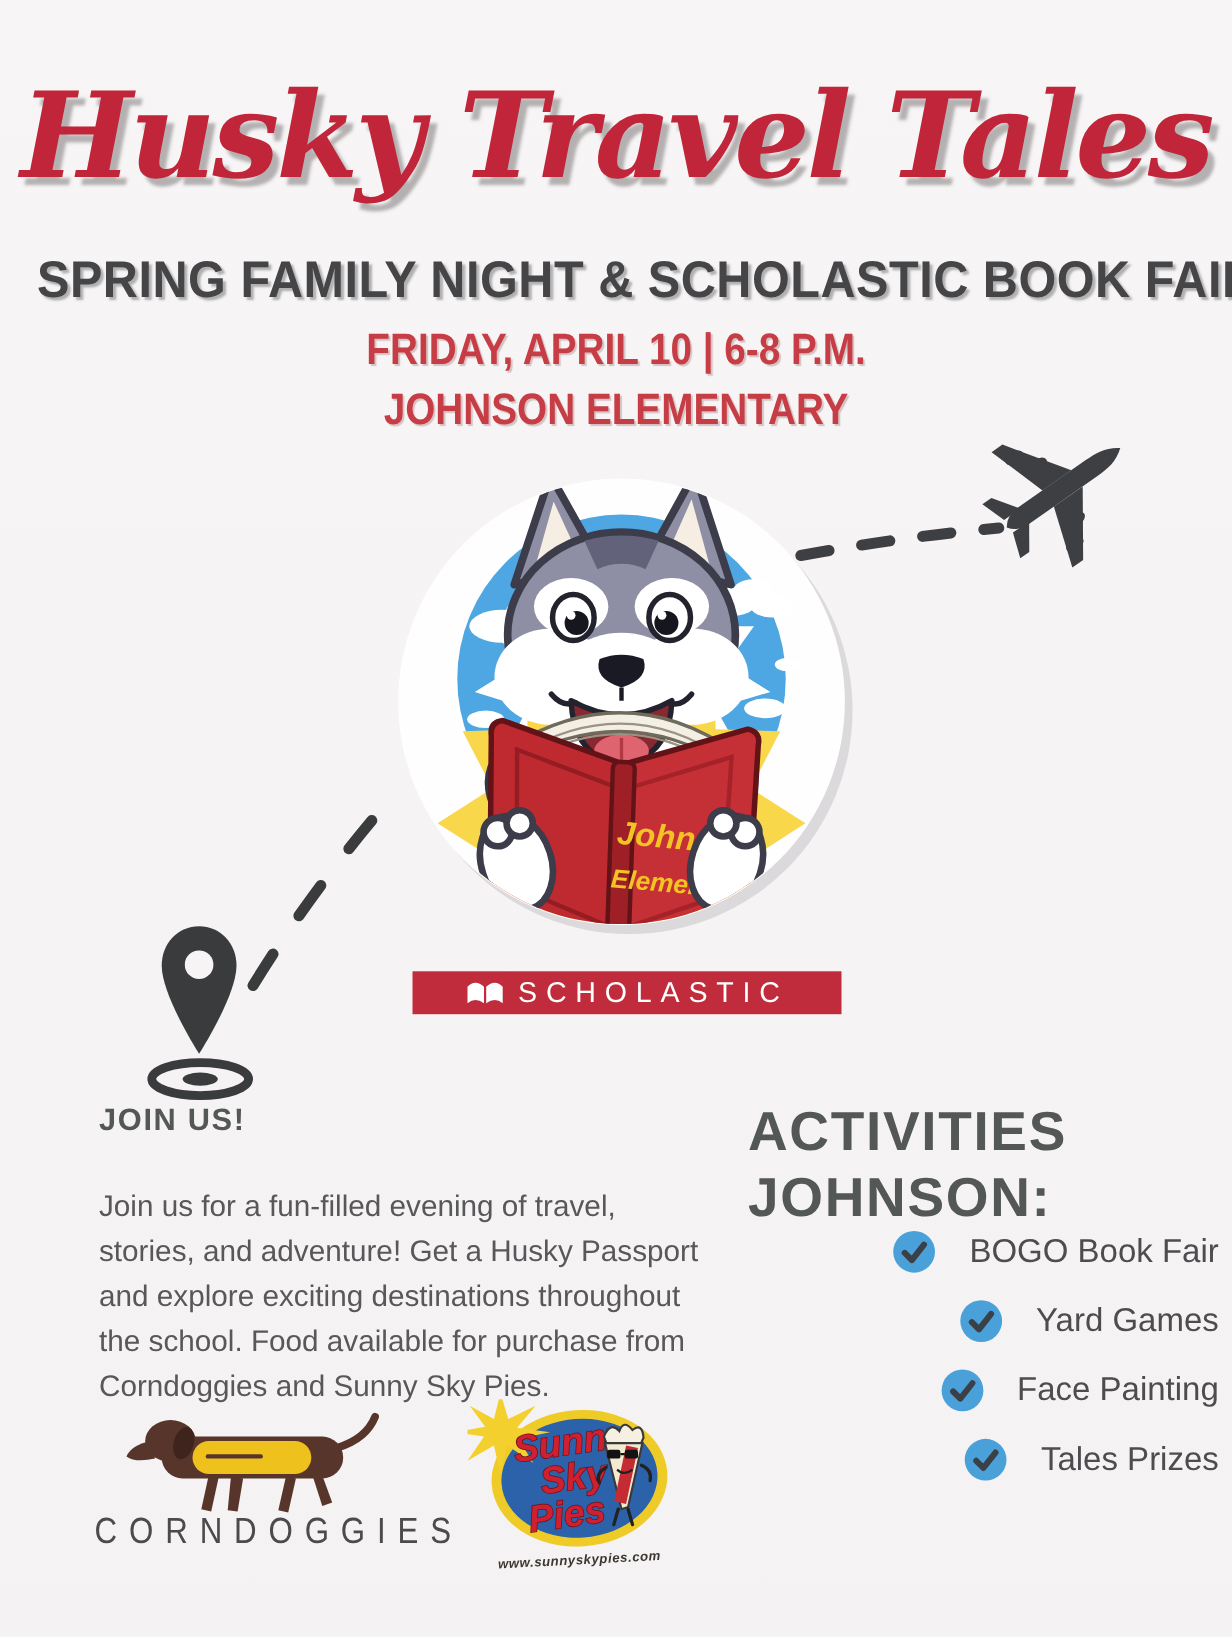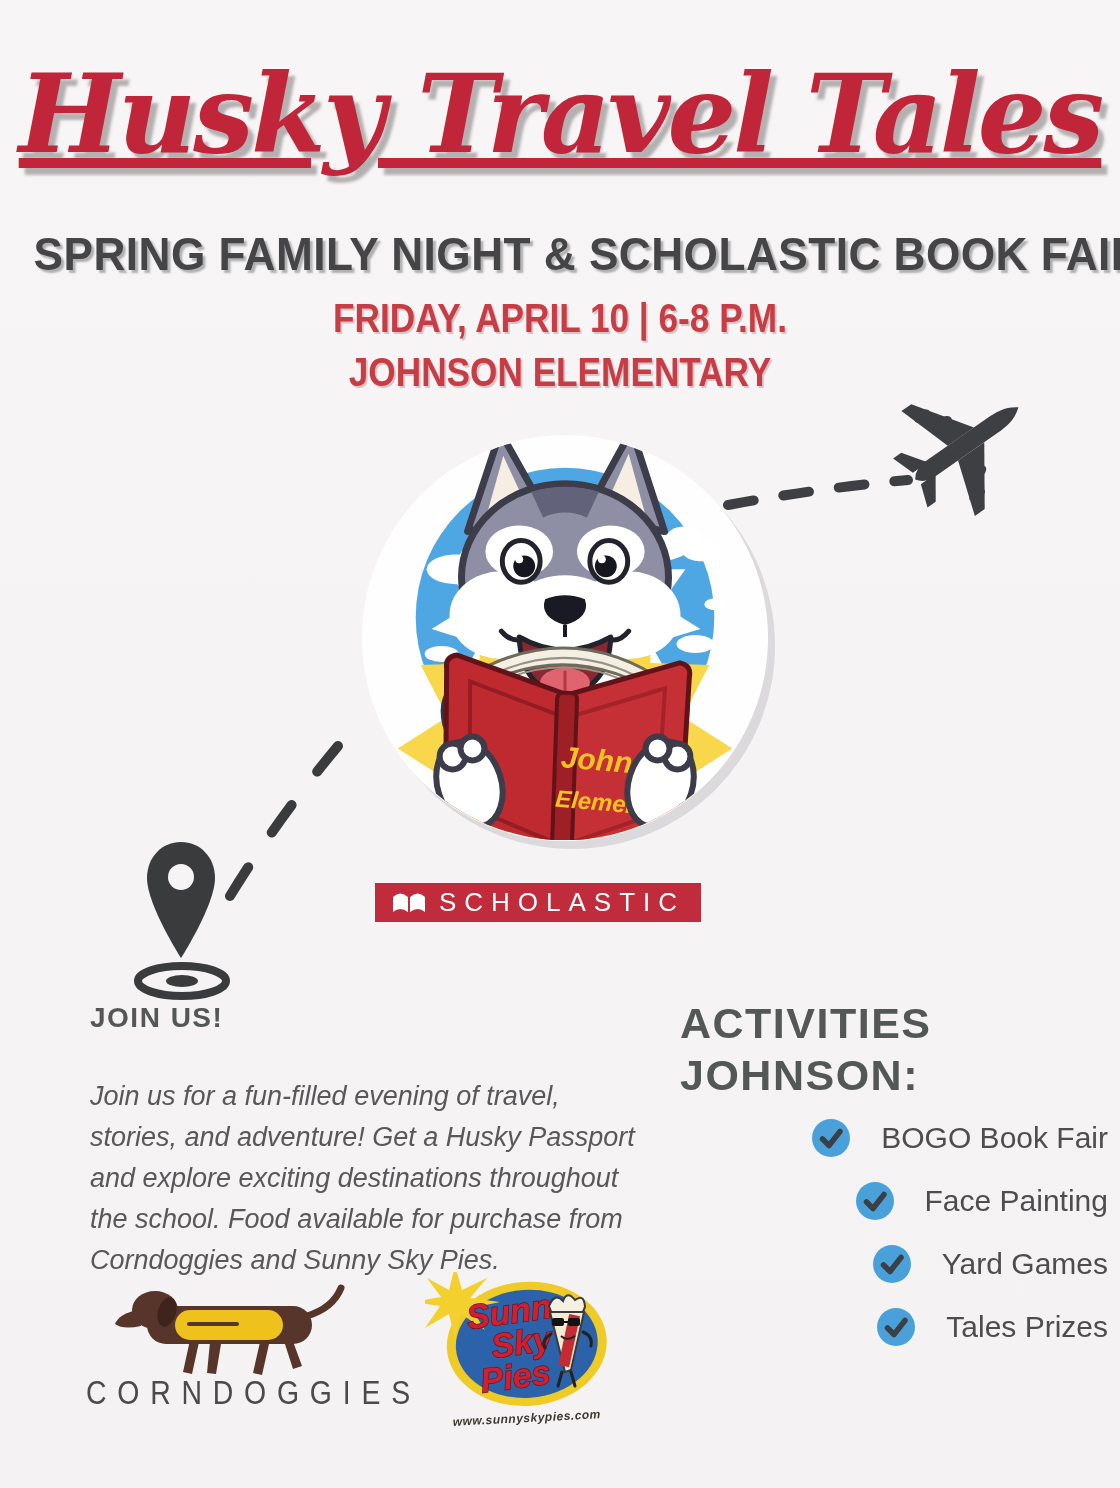--- a/index.html
+++ b/index.html
@@ -4,64 +4,63 @@
 <style>
   html,body{margin:0;padding:0;}
   body{
     width:1120px;height:1488px;position:relative;overflow:hidden;
     background:linear-gradient(180deg,#f7f5f6 0%,#f5f3f4 55%,#f4f2f3 100%);
     font-family:"Liberation Sans",sans-serif;
   }
   .abs{position:absolute;}
   
   .title{
-    left:0;top:14px;width:1120px;height:200px;
+    left:0;top:24px;width:1120px;height:200px;
     display:flex;align-items:center;justify-content:center;
     font-family:"DejaVu Serif",serif;font-style:italic;font-weight:700;
     font-size:108px;letter-spacing:-3px;
     color:var(--title-red,#c02539);
     text-shadow:6px 7px 3px rgba(125,120,120,.55);
     white-space:nowrap;
-    text-decoration:underline;
   }
   .subtitle{
     left:0;top:226px;width:1120px;text-align:center;
     font-weight:700;font-size:47px;letter-spacing:.5px;
     color:#454548;transform:scaleX(.94);transform-origin:center;
     text-shadow:3px 3px 2px rgba(140,140,140,.65);
     white-space:nowrap;
   }
   .dateline,.locline{
     left:0;width:1120px;text-align:center;font-weight:700;
     color:var(--date-red,#c73d45);transform:scaleX(.88);transform-origin:center;
     text-shadow:2px 2px 1px rgba(160,120,120,.4);white-space:nowrap;
   }
   .dateline{top:296px;font-size:40px;}
   .locline{top:350px;font-size:40px;}
   
   .scholastic{
-    left:375px;top:883px;width:326px;height:39px;
+    left:375px;top:883px;width:390px;height:39px;
     background:var(--scholastic-red,#c12c3c);
     display:flex;align-items:center;justify-content:center;gap:12px;
   }
   .scholastic .wordmark{
     color:#fff;font-size:26px;font-weight:500;letter-spacing:8px;white-space:nowrap;
   }
   
   .join-heading{
     left:90px;top:1002px;font-size:28px;font-weight:800;letter-spacing:1.5px;
     color:var(--heading-gray,#535755);
   }
   .join-body{
     left:90px;top:1076px;width:556px;
-    font-size:27px;line-height:1.52;color:var(--body-gray,#58585a);font-style:italic;
+    font-size:27px;line-height:1.52;color:var(--body-gray,#58585a);
   }
   
   .act-heading{
-    left:680px;top:998px;font-size:43px;font-weight:800;letter-spacing:1.5px;
+    left:680px;top:998px;font-size:50px;font-weight:800;letter-spacing:1.5px;
     line-height:1.2;color:var(--heading-gray,#535755);
   }
   .act-list{
     left:668px;top:1118px;width:440px;
     display:flex;flex-direction:column;gap:23px;align-items:flex-end;
   }
   .activity-row{display:flex;align-items:center;height:40px;}
   .check{width:40px;height:40px;flex:0 0 40px;}
   .check svg{width:40px;height:40px;display:block;}
   .activity-label{
@@ -230,30 +229,30 @@
       </span>
       <span class="activity-label">BOGO Book Fair</span>
     </div>
     <div class="activity-row">
       <span class="check">
         <svg viewBox="0 0 40 40">
           <circle cx="20" cy="20" r="19" fill="#4aa1da"></circle>
           <path d="M11.5 21 L18 27.5 L29 13.5" fill="none" stroke="#3a4046" stroke-width="5.5" stroke-linecap="round" stroke-linejoin="round"></path>
         </svg>
       </span>
-      <span class="activity-label">Face Painting</span>
+      <span class="activity-label">Yard Games</span>
     </div>
     <div class="activity-row">
       <span class="check">
         <svg viewBox="0 0 40 40">
           <circle cx="20" cy="20" r="19" fill="#4aa1da"></circle>
           <path d="M11.5 21 L18 27.5 L29 13.5" fill="none" stroke="#3a4046" stroke-width="5.5" stroke-linecap="round" stroke-linejoin="round"></path>
         </svg>
       </span>
-      <span class="activity-label">Yard Games</span>
+      <span class="activity-label">Face Painting</span>
     </div>
     <div class="activity-row">
       <span class="check">
         <svg viewBox="0 0 40 40">
           <circle cx="20" cy="20" r="19" fill="#4aa1da"></circle>
           <path d="M11.5 21 L18 27.5 L29 13.5" fill="none" stroke="#3a4046" stroke-width="5.5" stroke-linecap="round" stroke-linejoin="round"></path>
         </svg>
       </span>
       <span class="activity-label">Tales Prizes</span>
     </div>

